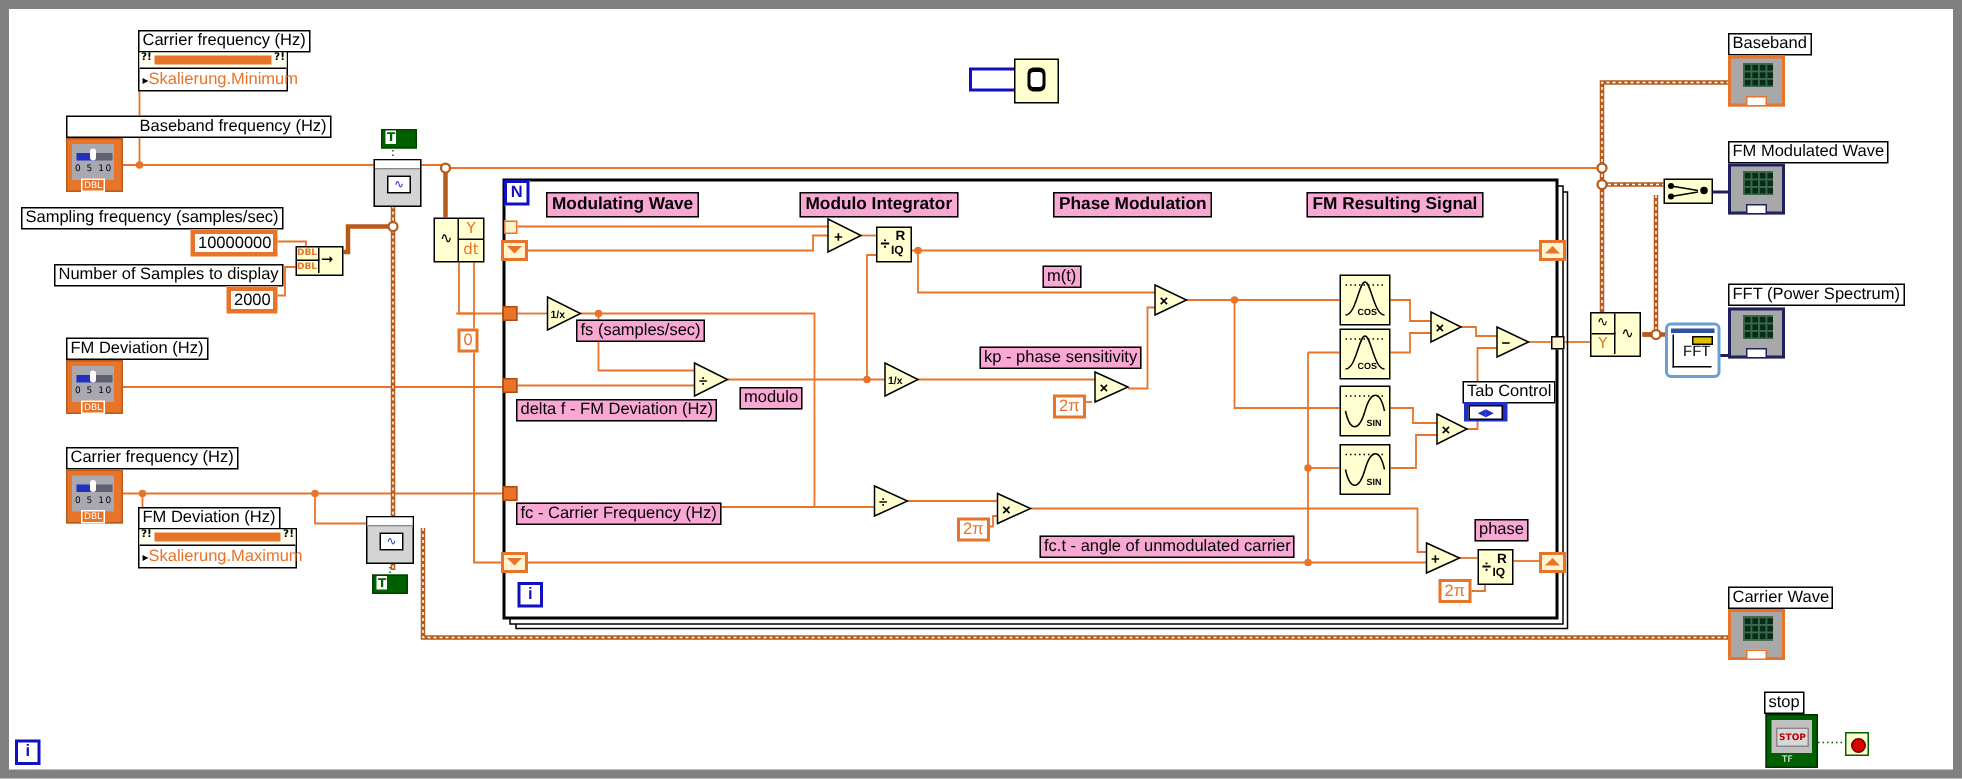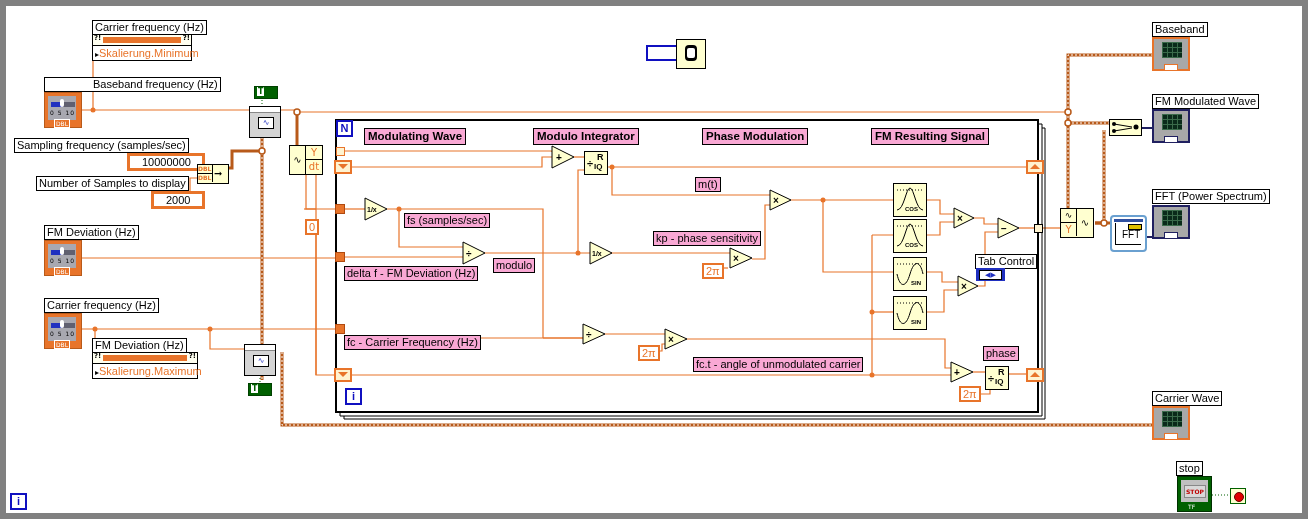--- a/index.html
+++ b/index.html
@@ -4,21 +4,21 @@
 <style>
   html,body{margin:0;padding:0;background:#fff;}
   body{width:1308px;height:519px;position:relative;overflow:hidden;font-family:"DejaVu Sans","Liberation Sans",sans-serif;}
   #frame{position:absolute;left:0;top:0;width:1308px;height:519px;box-sizing:border-box;background:#fff;
     border-top:6px solid #808080;border-left:6px solid #808080;border-right:6px solid #808080;border-bottom:6px solid #808080;}
   svg#wires{position:absolute;left:0;top:0;width:1308px;height:519px;}
   .abs{position:absolute;}
   .lbl{position:absolute;background:#fff;border:1px solid #000;font-size:11px;line-height:13px;padding:0 2px;white-space:nowrap;color:#000;font-family:"Liberation Sans",sans-serif;}
   .note{position:absolute;background:#f9a8d4;border:1px solid #000;font-size:11px;line-height:13px;padding:0 2px;white-space:nowrap;color:#000;font-family:"Liberation Sans",sans-serif;}
   .note.bold{font-weight:bold;font-size:11.5px;padding:1px 3px;}
-  .numctl{position:absolute;background:#fff;border:3px solid #e8742a;font-size:11px;line-height:12px;padding:0 12px;text-align:right;font-family:"Liberation Sans",sans-serif;color:#000;}
+  .numctl{position:absolute;background:#fff;border:3px solid #e8742a;font-size:11px;line-height:12px;padding:0 2px;text-align:right;font-family:"Liberation Sans",sans-serif;color:#000;}
   .const{position:absolute;background:#fff;border:2px solid #e8742a;font-size:11px;line-height:12px;padding:0 2px;color:#e8742a;font-family:"Liberation Sans",sans-serif;}
   .const.blue{border-color:#1010c0;color:#000;padding-left:36px;}
   .slider{position:absolute;width:36px;height:34px;background:#e8742a;border:1px solid #b85a1a;}
   .slider .inner{position:absolute;left:3px;top:3px;width:28px;height:24px;background:#a8a8b0;}
   .slider .bar{position:absolute;left:3px;top:6px;width:12px;height:5px;background:#2030c0;}
   .slider .bar2{position:absolute;left:15px;top:6px;width:12px;height:5px;background:#606070;}
   .slider .knob{position:absolute;left:12px;top:3px;width:4px;height:8px;background:#fff;border-radius:2px;}
   .slider .ticks{position:absolute;left:2px;top:13px;font-size:6px;color:#000;letter-spacing:1px;}
   .slider .dbl{position:absolute;left:9px;bottom:-1px;font-size:6px;color:#fff;background:#e8742a;border:1px solid #fff;padding:0 1px;line-height:7px;}
   .prop{position:absolute;border:1px solid #000;background:#fff;}
@@ -347,21 +347,21 @@
   <span class="txt" style="left:17px;top:22px;font-size:6px;">SIN</span>
 </div>
 <div class="node" style="left:893px;top:296px;width:32px;height:32px;">
   <svg width="32" height="32" style="position:absolute;left:0;top:0">
       <path d="M3 16 C6 30,12 30,16 16 C20 2,26 2,29 16" fill="none" stroke="#000"></path>
       <path d="M3 6 H29" stroke="#000" stroke-dasharray="1 2"></path>
     </svg>
   <span class="txt" style="left:17px;top:22px;font-size:6px;">SIN</span>
 </div>
 
-<div class="note" style="left:404px;top:213px;text-align:center;">fs (samples/sec)</div>
+<div class="note" style="left:384px;top:213px;text-align:center;">fs (samples/sec)</div>
 <div class="note" style="left:493px;top:258px;">modulo</div>
 <div class="note" style="left:344px;top:266px;">delta f - FM Deviation (Hz)</div>
 <div class="note" style="left:695px;top:177px;">m(t)</div>
 <div class="note" style="left:653px;top:231px;">kp - phase sensitivity</div>
 <div class="note" style="left:344px;top:335px;">fc - Carrier Frequency (Hz)</div>
 <div class="note" style="left:693px;top:357px;">fc.t - angle of unmodulated carrier</div>
 <div class="note" style="left:983px;top:346px;">phase</div>
 
 <div class="const" style="left:702px;top:263px;">2π</div>
 <div class="const" style="left:638px;top:345px;">2π</div>

